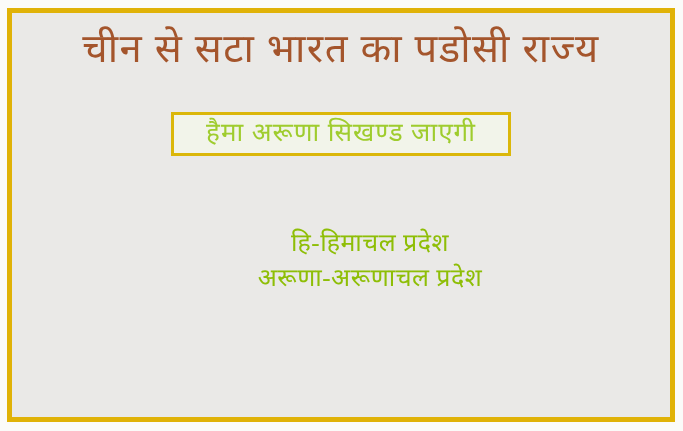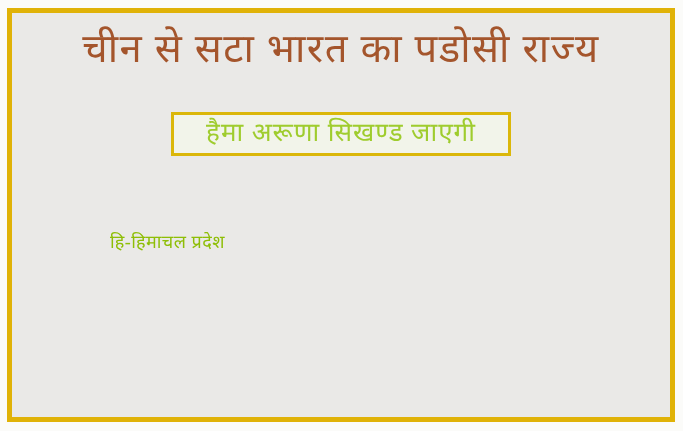--- a/index.html
+++ b/index.html
@@ -85,25 +85,26 @@
   #expansion-list {
     position: absolute;
     left: 98px;
     top: 212px;
     width: 520px;
     list-style: none;
   }
 
   #expansion-list li {
     color: #8ebe06;
-    font-size: 18px;
+    font-size: 25px;
     line-height: 35px;
     letter-spacing: 0.5px;
     white-space: nowrap;
     font-family: "Liberation Serif", "DejaVu Serif", serif;
+    text-align: center;
   }
 </style>
 </head>
 <body>
 
 <div id="slide">
 
   <div id="frame">
 
     <div id="mnemonic-wrap">
@@ -111,16 +112,17 @@
         <span id="mnemonic-text">हैमा अरूणा सिखण्ड जाएगी</span>
       </div>
     </div>
 
     <div id="title-row">
       <h1 id="page-title">चीन से सटा भारत का पडोसी राज्य</h1>
     </div>
 
     <ul id="expansion-list">
       <li>हि-हिमाचल प्रदेश</li>
+      <li>अरूणा-अरूणाचल प्रदेश</li>
     </ul>
 
   </div>
 </div>
 
 </body></html>

